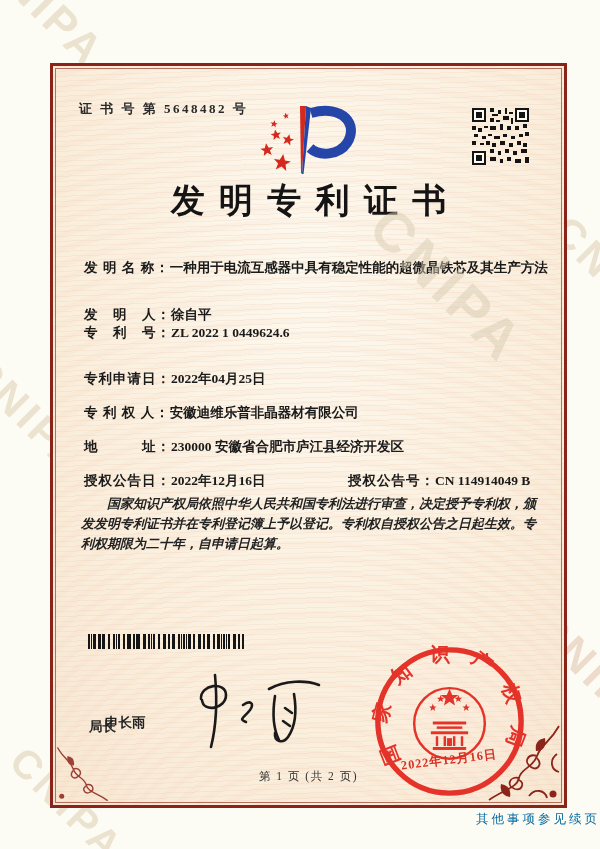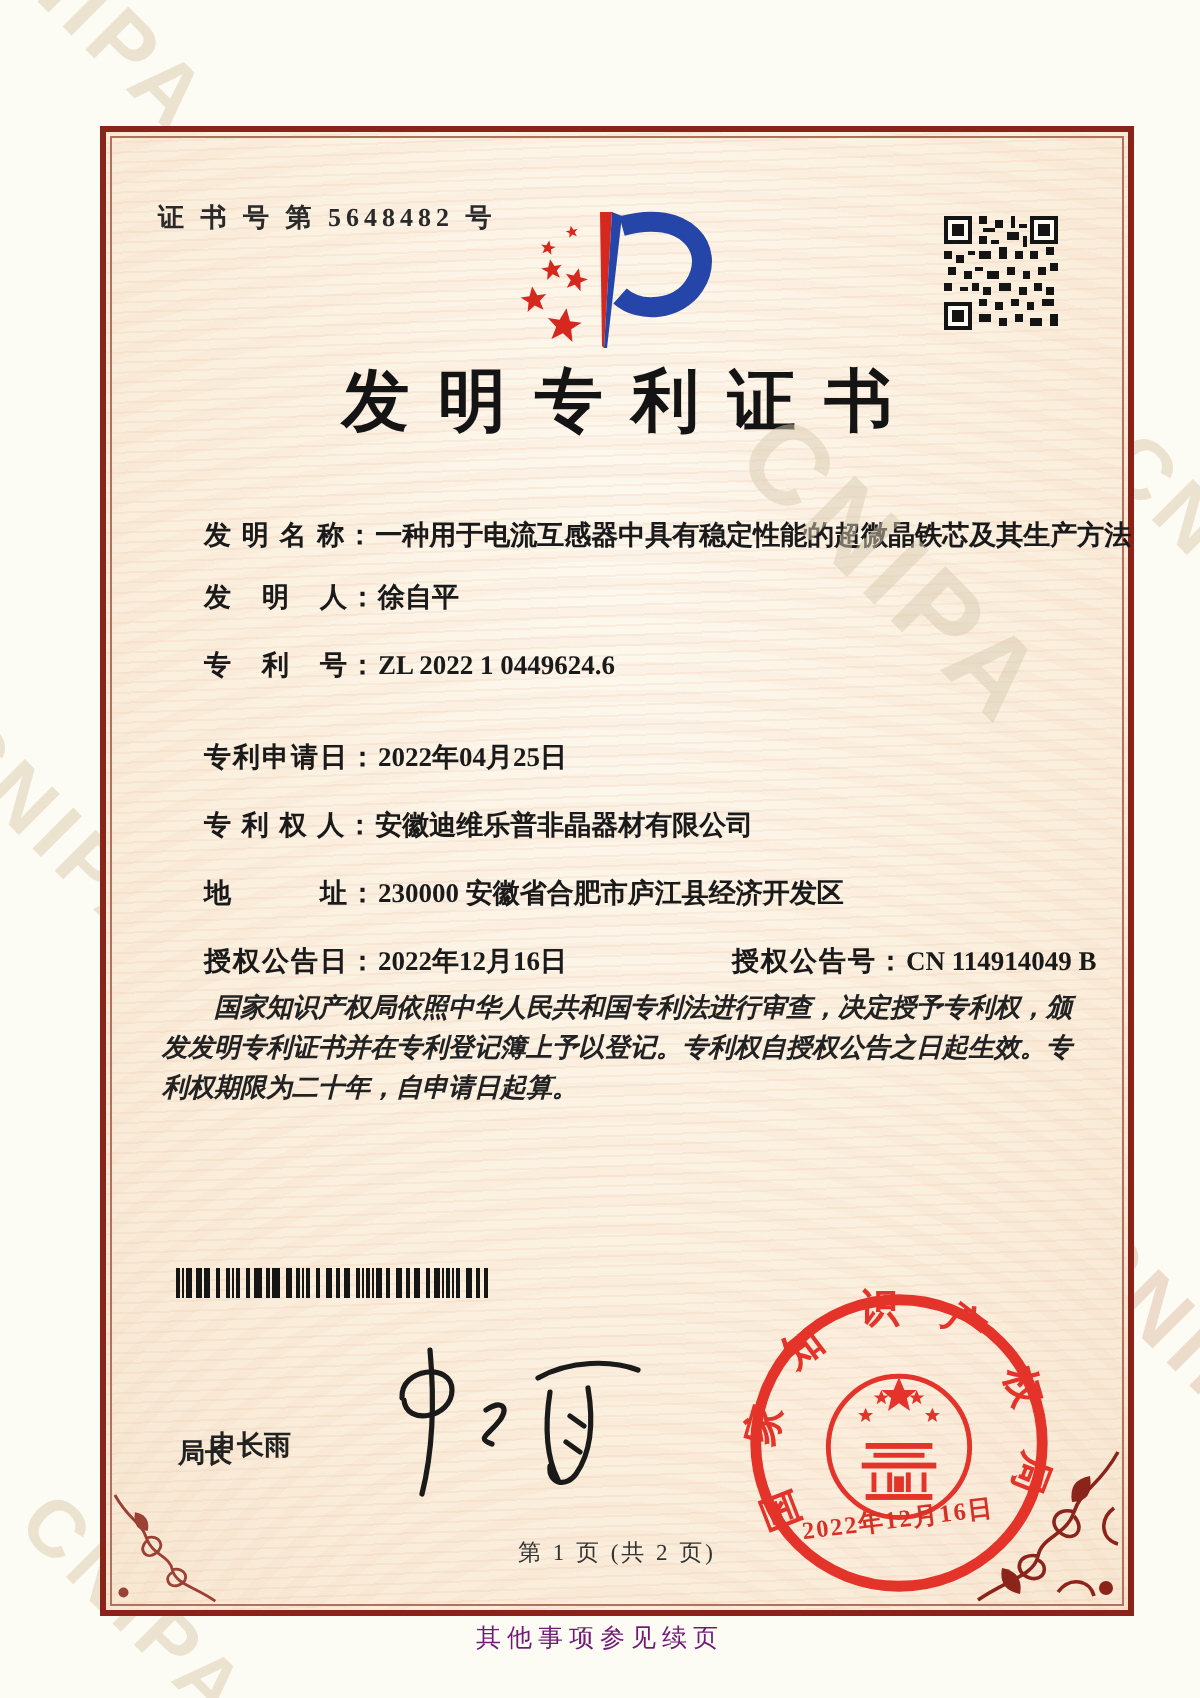--- a/index.html
+++ b/index.html
@@ -24,42 +24,42 @@
   .frame::before{content:"";position:absolute;inset:2px;border:1px solid #b4705c;pointer-events:none;}
   .abs{position:absolute;}
   
   .cert-no{left:26px;top:34px;font-size:13px;font-weight:bold;letter-spacing:2.5px;color:#2a2a2a;}
   .logo{left:193px;top:36px;}
   .qr{left:419px;top:42px;}
   .title{left:0;top:112px;width:100%;text-align:center;font-size:34px;font-weight:bold;
          letter-spacing:.42em;padding-left:.42em;box-sizing:border-box;color:#141414;}
   
   .row{left:31px;font-size:13.5px;font-weight:bold;color:#1a1a1a;white-space:nowrap;}
-  .row .lab{letter-spacing:1px;margin-left:18px;}
-  .r0{top:193px;}.r1{top:224px;text-align:right;}.r2{top:258px;font-family:Liberation Serif, serif;}.r3{top:304px;}.r4{top:338px;}.r5{top:372px;}
+  .row .lab{letter-spacing:1px;}
+  .r0{top:193px;}.r1{top:240px;text-align:right;}.r2{top:258px;font-family:Liberation Serif, serif;}.r3{top:304px;}.r4{top:338px;}.r5{top:372px;}
   .g1{top:406px;left:31px;}.g2{top:406px;left:295px;}
   
   .paras{left:28px;top:428px;width:458px;font-size:13px;line-height:1.55;font-style:italic;color:#222;}
   .paras p{margin:0;text-indent:2em;font-weight:700;}
   
   .barcode{left:35px;top:568px;width:156px;height:15px;background-color:transparent;
     background:
       repeating-linear-gradient(90deg,#151515 0 2px,rgba(0,0,0,0) 2px 5px),
       repeating-linear-gradient(90deg,#151515 0 1px,rgba(0,0,0,0) 1px 7px),
       repeating-linear-gradient(90deg,rgba(0,0,0,0) 0 3px,#151515 3px 4px,rgba(0,0,0,0) 4px 9px);}
   
   .signer{left:36px;font-size:13.5px;font-weight:bold;font-family:"Liberation Sans","DejaVu Sans",sans-serif;color:#222;}
   .s1{top:620px;margin-top:32px;}.s2{top:648px;margin-left:16px;}
   .sig{left:120px;top:603px;}
   
   .seal{left:318px;top:577px;opacity:.93;}
   
   .page-info{left:0;top:703px;width:100%;text-align:center;font-size:11.5px;letter-spacing:1.5px;color:#333;}
-  .footer-note{position:absolute;left:0;top:811px;width:100%;text-align:center;font-size:12.5px;
-               letter-spacing:3px;color:#701a75;z-index:1;}
+  .footer-note{position:absolute;left:0;top:811px;width:100%;text-align:right;font-size:12.5px;
+               letter-spacing:3px;color:#0369a1;z-index:1;}
   .flourish{position:absolute;z-index:2;}
   .fl-r{right:3px;bottom:3px;}
   .fl-l{left:3px;bottom:3px;transform:scaleX(-1);opacity:.85;}
 </style>
 </head>
 <body>
 
 <div id="page">
 
   <div class="wm wm-1">CNIPA</div>

